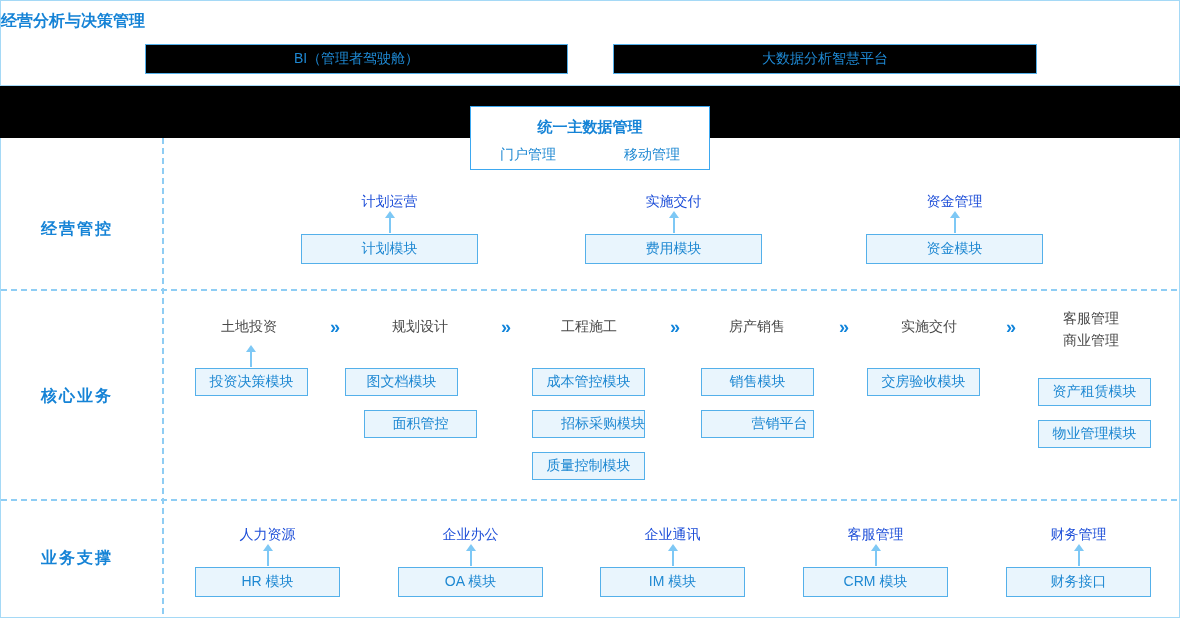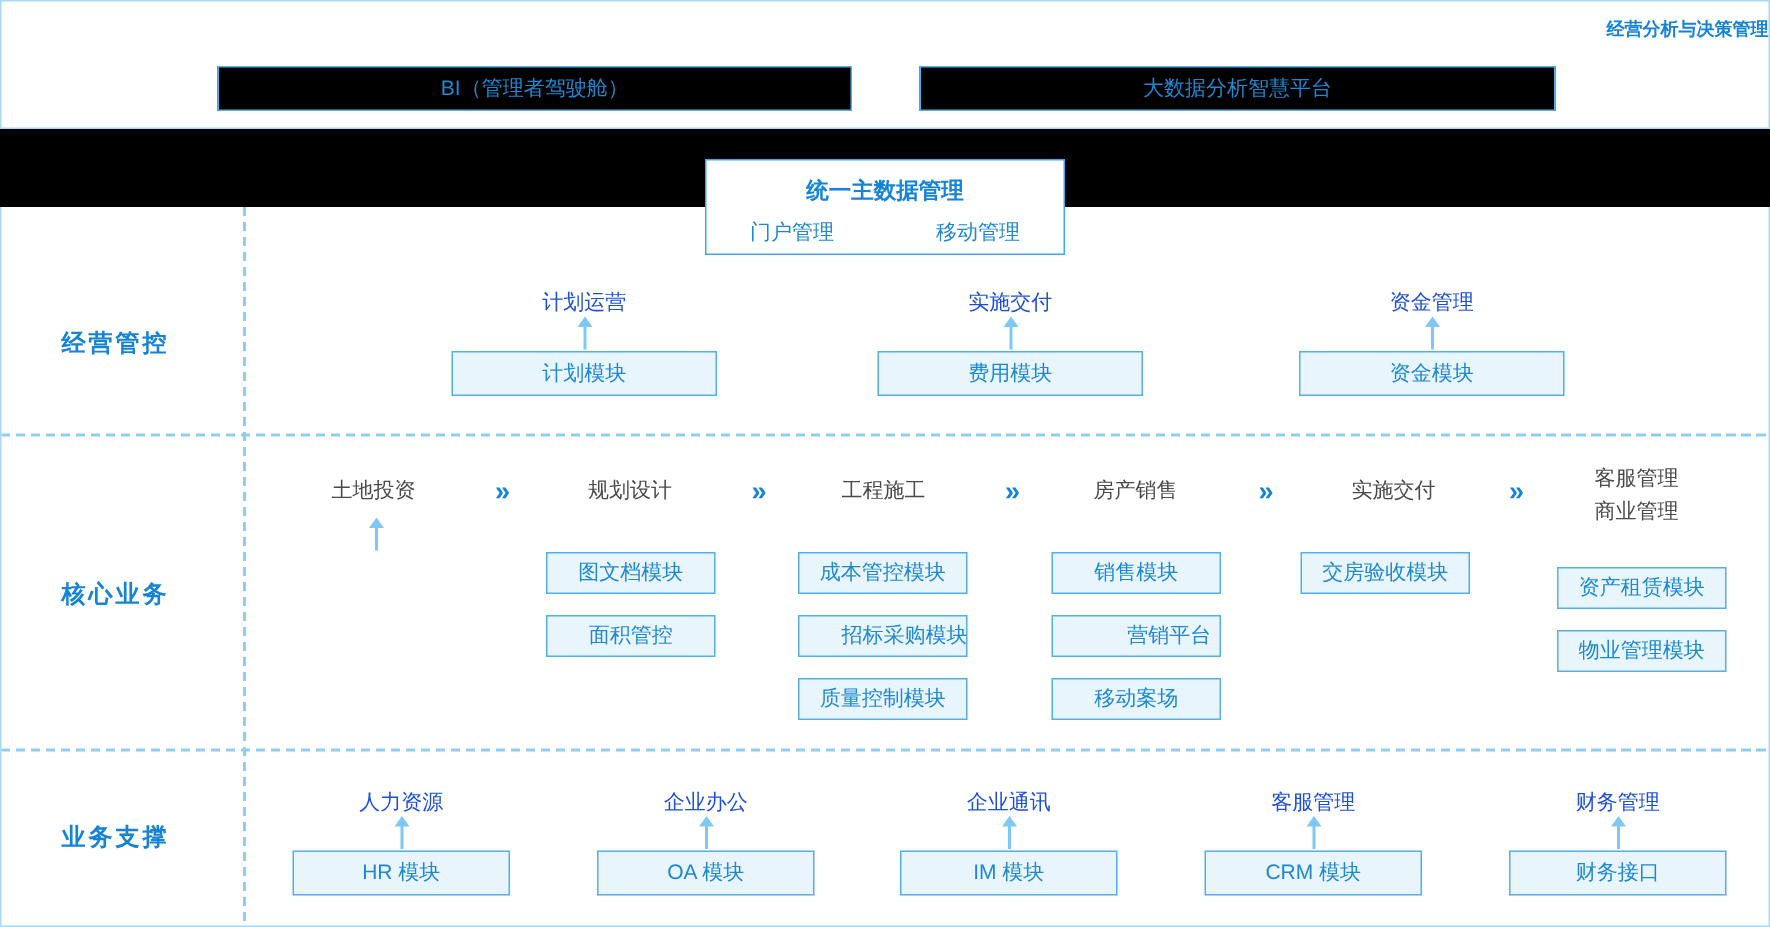--- a/index.html
+++ b/index.html
@@ -6,22 +6,22 @@
   .canvas {
     position:relative; width:1180px; height:618px; background:#ffffff;
     font-family:"Liberation Sans","DejaVu Sans",sans-serif; overflow:hidden;
   }
   
   .top-section {
     position:absolute; left:0; top:0; width:1178px; height:84px;
     border:1px solid #a5d9f6; background:#ffffff;
   }
   .top-title {
-    position:absolute; left:0; top:10px; width:100%; text-align:right;
-    font-size:12px; font-weight:bold; color:#1583d6;
+    position:absolute; left:0; top:10px; width:100%; text-align:left;
+    font-size:16px; font-weight:bold; color:#1583d6;
   }
   .top-box {
     position:absolute; top:43px; height:28px;
     background:#000000; border:1px solid #54b0ea; color:#1e88d2; font-size:14px;
     display:flex; align-items:center; justify-content:center;
   }
   .top-box.bi { left:144px; width:421px; }
   .top-box.bigdata { left:612px; width:422px; }
   
   .black-bar { position:absolute; left:0; top:86px; width:1180px; height:52px; background:#000000; }
@@ -149,31 +149,31 @@
     <div class="chev" style="left:1010px; top:180px;">»</div>
     <div class="stage-abs two-line" style="left:1090px; top:169px;">
       <div>客服管理</div>
       <div>商业管理</div>
     </div>
 
     <div class="core-arrow">
         <div class="arrow-up"></div>
       </div>
 
-
-    <div class="core-box" style="left:363px; top:230px;">图文档模块</div>
+    <div class="core-box" style="left:194px; top:230px;">投资决策模块</div>
+
+    <div class="core-box" style="left:344px; top:230px;">图文档模块</div>
     <div class="core-box" style="left:363px; top:272px;">面积管控</div>
 
     <div class="core-box" style="left:531px; top:230px;">成本管控模块</div>
     <div class="core-box" style="left:531px; top:272px;padding-left:29px;">招标采购模块</div>
     <div class="core-box" style="left:531px; top:314px;">质量控制模块</div>
 
     <div class="core-box" style="left:700px; top:230px;">销售模块</div>
     <div class="core-box" style="left:700px; top:272px;padding-left:44px;">营销平台</div>
-    <div class="core-box" style="left:700px; top:314px;">移动案场</div>
 
     <div class="core-box" style="left:866px; top:230px;">交房验收模块</div>
 
     <div class="core-box" style="left:1037px; top:240px;">资产租赁模块</div>
     <div class="core-box" style="left:1037px; top:282px;">物业管理模块</div>
 
     <div class="vgroup s1">
       <div class="stage-label">人力资源</div>
       <div class="arrow-up"></div>
       <div class="gbox">HR 模块</div>

